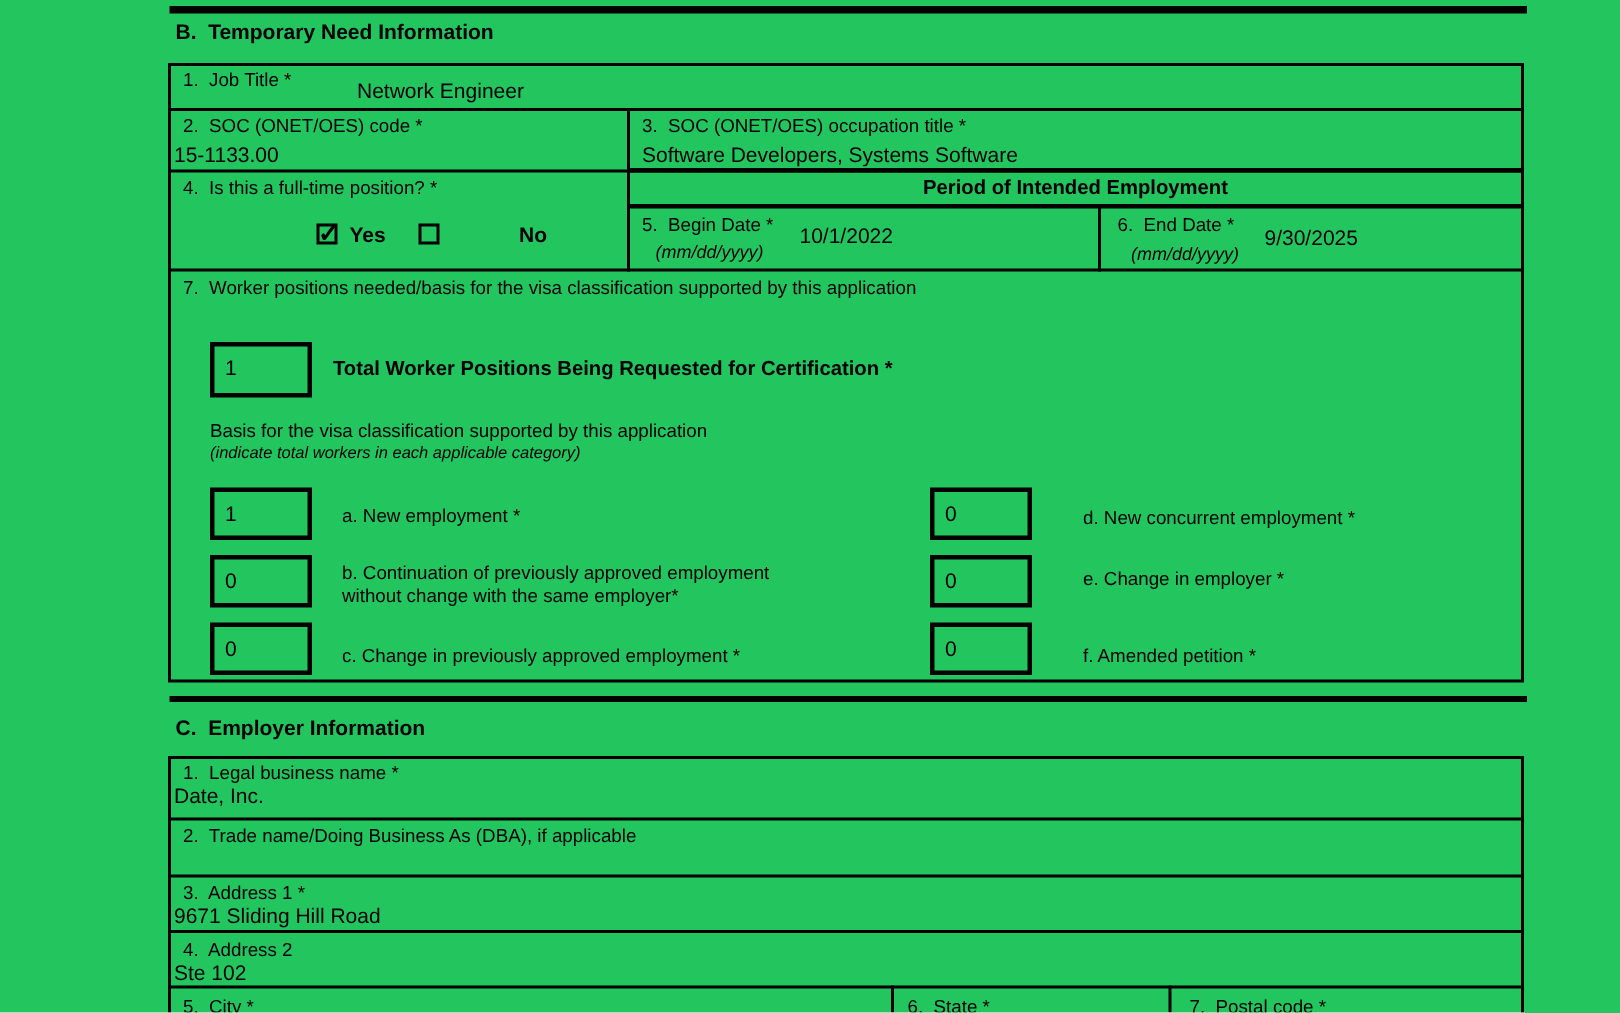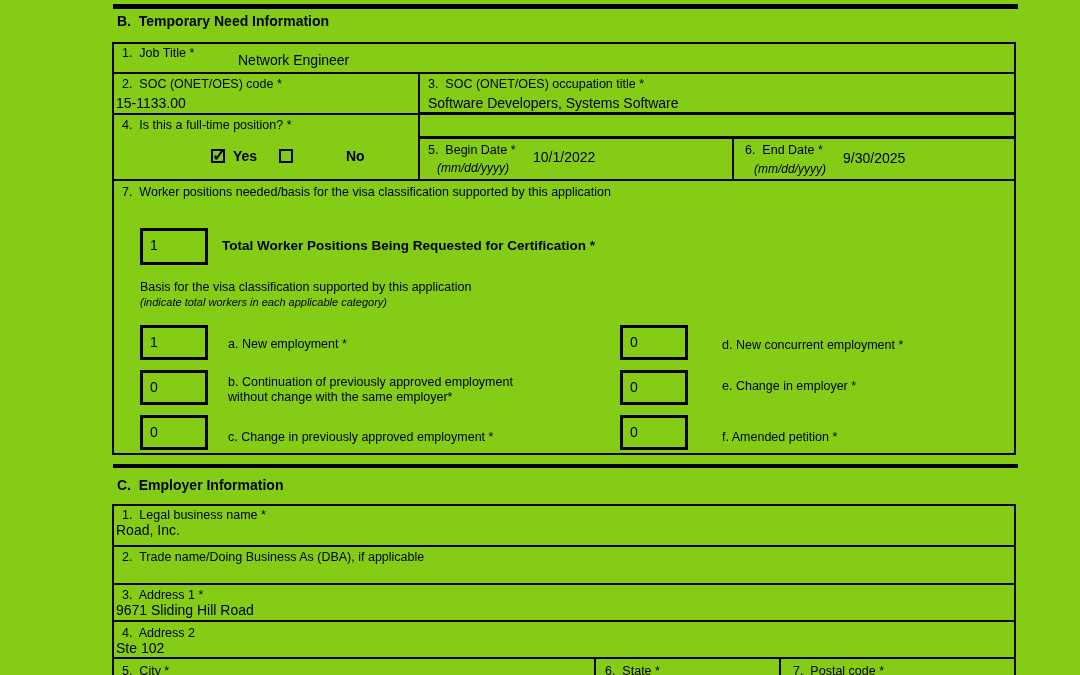--- a/index.html
+++ b/index.html
@@ -1,18 +1,18 @@
 <!DOCTYPE html>
 <html><head>
 <meta charset="utf-8">
 <style>
   html,body { margin:0; padding:0; background:#fff; }
   .page {
     position:relative; width:1080px; height:675px; overflow:hidden;
-    background:#84cc16; color:#000;
+    background:#22c55e; color:#000;
     font-family:"Liberation Sans", sans-serif;
   }
   .line { position:absolute; background:#000; }
   .tbl { position:absolute; border:2px solid #000; box-sizing:border-box; }
   .lbl { position:absolute; font-size:12.5px; white-space:pre-wrap; line-height:15px; }
   .val { position:absolute; font-size:14px; white-space:pre-wrap; }
   .sec-title { position:absolute; font-size:14px; font-weight:bold; white-space:pre-wrap; }
   .bold { font-weight:bold; }
   .italic { font-style:italic; }
   .fmt { position:absolute; font-size:12px; font-style:italic; }
@@ -50,20 +50,21 @@
   <div class="val" style="left:428px; top:95px;">Software Developers, Systems Software</div>
 
   <div class="lbl" style="left:122px; top:118px;">4.  Is this a full-time position? *</div>
   <span class="cb" style="left:211px; top:149px;">
     <span class="ck">✓</span>
   </span>
   <div class="val bold" style="left:233px; top:148px;">Yes</div>
   <span class="cb" style="left:279px; top:149px;"></span>
   <div class="val bold" style="left:300px; top:148px;margin-left:46px;">No</div>
 
+  <div class="period-hdr">Period of Intended Employment</div>
 
   <div class="lbl" style="left:428px; top:143px;">5.  Begin Date *</div>
   <div class="fmt" style="left:437px; top:161px;">(mm/dd/yyyy)</div>
   <div class="val" style="left:533px; top:149px;">10/1/2022</div>
 
   <div class="lbl" style="left:745px; top:143px;">6.  End Date *</div>
   <div class="fmt" style="left:754px; top:162px;">(mm/dd/yyyy)</div>
   <div class="val" style="left:843px; top:150px;">9/30/2025</div>
 
   <div class="lbl" style="left:122px; top:185px;">7.  Worker positions needed/basis for the visa classification supported by this application</div>
@@ -112,21 +113,21 @@
 
   <div class="tbl" style="left:112px; top:504px; width:904px; height:190px;"></div>
   <div class="line" style="left:112px; top:545px; width:904px; height:2px;"></div>
   <div class="line" style="left:112px; top:583px; width:904px; height:2px;"></div>
   <div class="line" style="left:112px; top:620px; width:904px; height:2px;"></div>
   <div class="line" style="left:112px; top:657px; width:904px; height:2px;"></div>
   <div class="line" style="left:594px; top:657px; width:2px; height:18px;"></div>
   <div class="line" style="left:779px; top:657px; width:2px; height:18px;"></div>
 
   <div class="lbl" style="left:122px; top:508px;">1.  Legal business name *</div>
-  <div class="val" style="left:116px; top:522px;">Road, Inc.</div>
+  <div class="val" style="left:116px; top:522px;">Date, Inc.</div>
 
   <div class="lbl" style="left:122px; top:550px;">2.  Trade name/Doing Business As (DBA), if applicable</div>
   <div class="val" style="left:116px; top:565px;"></div>
 
   <div class="lbl" style="left:122px; top:588px;">3.  Address 1 *</div>
   <div class="val" style="left:116px; top:602px;">9671 Sliding Hill Road</div>
 
   <div class="lbl" style="left:122px; top:626px;">4.  Address 2</div>
   <div class="val" style="left:116px; top:640px;">Ste 102</div>
 

